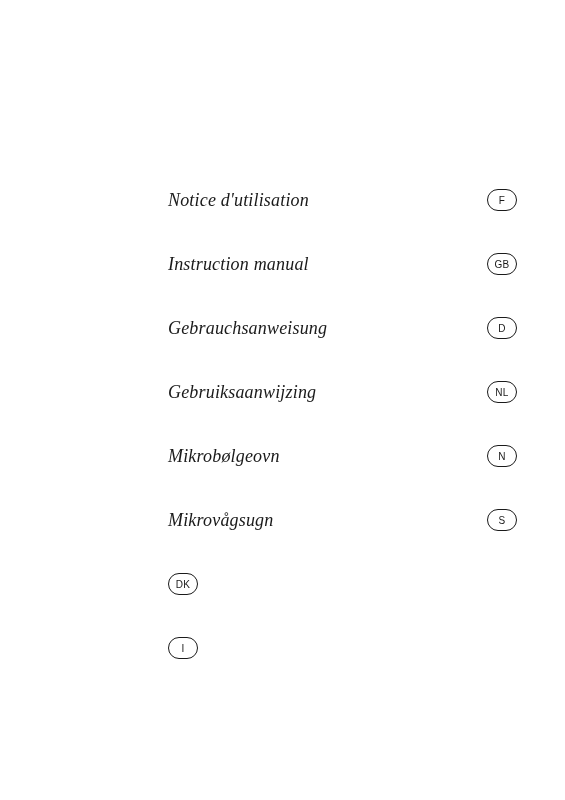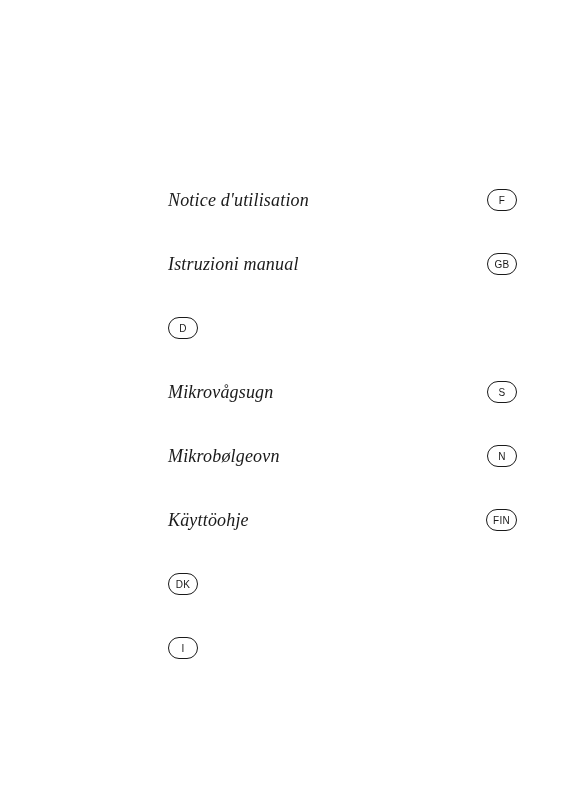--- a/index.html
+++ b/index.html
@@ -70,37 +70,38 @@
 </head>
 <body>
 
 <div class="page">
   <ul class="menu-list" id="menu-list">
   <li class="menu-item">
         <span class="menu-label">Notice d'utilisation</span>
         <span class="lang-badge">F</span>
       </li>
       <li class="menu-item">
-        <span class="menu-label">Istruzioni manual</span>
+        <span class="menu-label">Instruction manual</span>
         <span class="lang-badge">GB</span>
       </li>
       <li class="menu-item">
+        <span class="menu-label">Gebrauchsanweisung</span>
         <span class="lang-badge">D</span>
       </li>
       <li class="menu-item">
-        <span class="menu-label">Mikrovågsugn</span>
-        <span class="lang-badge">S</span>
+        <span class="menu-label">Gebruiksaanwijzing</span>
+        <span class="lang-badge">NL</span>
       </li>
       <li class="menu-item">
         <span class="menu-label">Mikrobølgeovn</span>
         <span class="lang-badge">N</span>
       </li>
       <li class="menu-item">
-        <span class="menu-label">Käyttöohje</span>
-        <span class="lang-badge">FIN</span>
+        <span class="menu-label">Mikrovågsugn</span>
+        <span class="lang-badge">S</span>
       </li>
       <li class="menu-item">
         <span class="lang-badge">DK</span>
       </li>
       <li class="menu-item">
         <span class="lang-badge">I</span>
       </li>
     </ul>
 </div>
 

